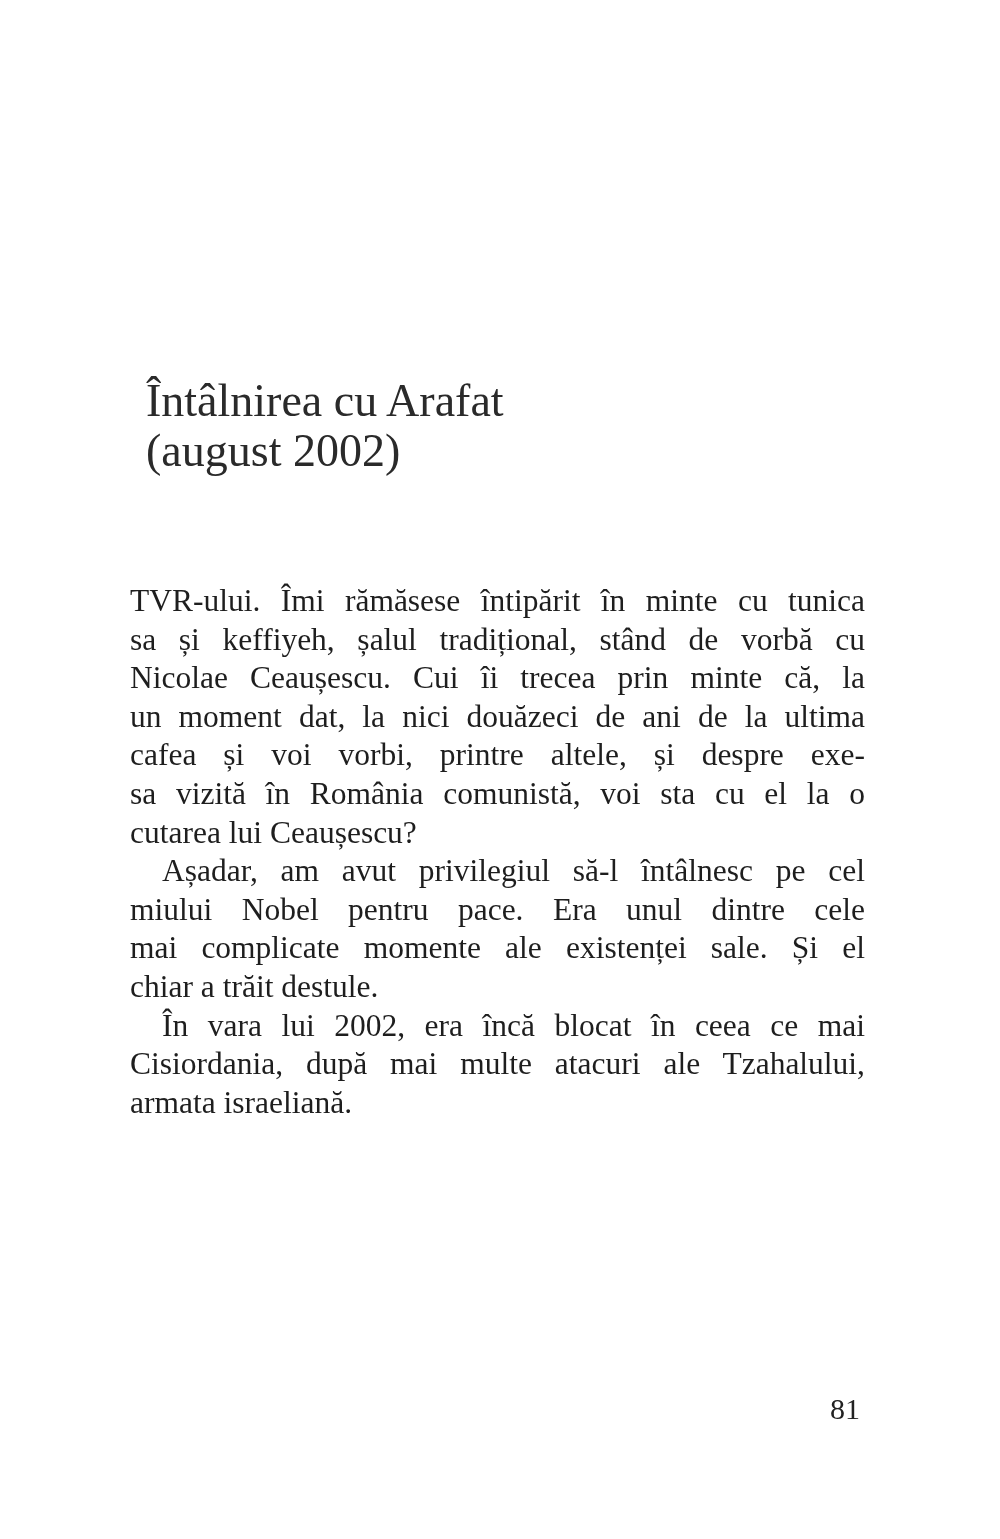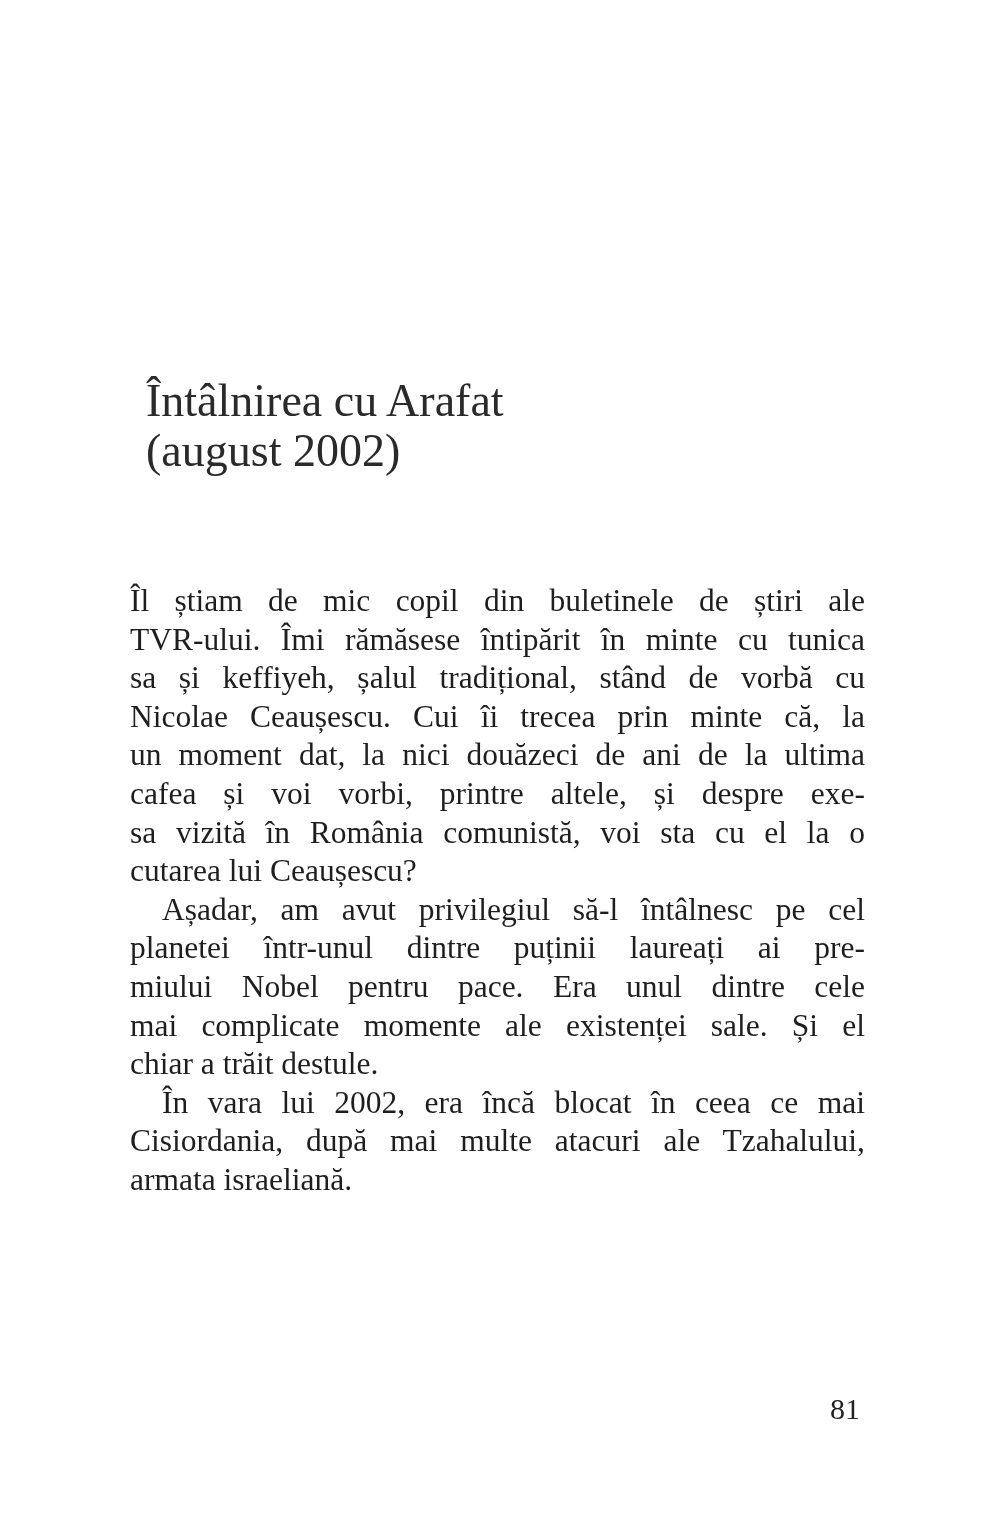--- a/index.html
+++ b/index.html
@@ -49,32 +49,30 @@
 </head>
 <body>
 
 <h1 class="title">
   <span>Întâlnirea cu Arafat</span>
   <span>(august 2002)</span>
 </h1>
 
 <div class="body-text">
   <div>
-    <span class="line">Îl știam de mic copil din buletinele de știri ale</span>
     <span class="line">TVR-ului. Îmi rămăsese întipărit în minte cu tunica</span>
     <span class="line">sa și keffiyeh, șalul tradițional, stând de vorbă cu</span>
     <span class="line">Nicolae Ceaușescu. Cui îi trecea prin minte că, la</span>
     <span class="line">un moment dat, la nici douăzeci de ani de la ultima</span>
     <span class="line">cafea și voi vorbi, printre altele, și despre exe-</span>
     <span class="line">sa vizită în România comunistă, voi sta cu el la o</span>
     <span class="line last">cutarea lui Ceaușescu?</span>
   </div>
   <div>
     <span class="line indent">Așadar, am avut privilegiul să-l întâlnesc pe cel</span>
-    <span class="line">planetei într-unul dintre puținii laureați ai pre-</span>
     <span class="line">miului Nobel pentru pace. Era unul dintre cele</span>
     <span class="line">mai complicate momente ale existenței sale. Și el</span>
     <span class="line last">chiar a trăit destule.</span>
   </div>
   <div>
     <span class="line indent">În vara lui 2002, era încă blocat în ceea ce mai</span>
     <span class="line">Cisiordania, după mai multe atacuri ale Tzahalului,</span>
     <span class="line last">armata israeliană.</span>
   </div>
 </div>

